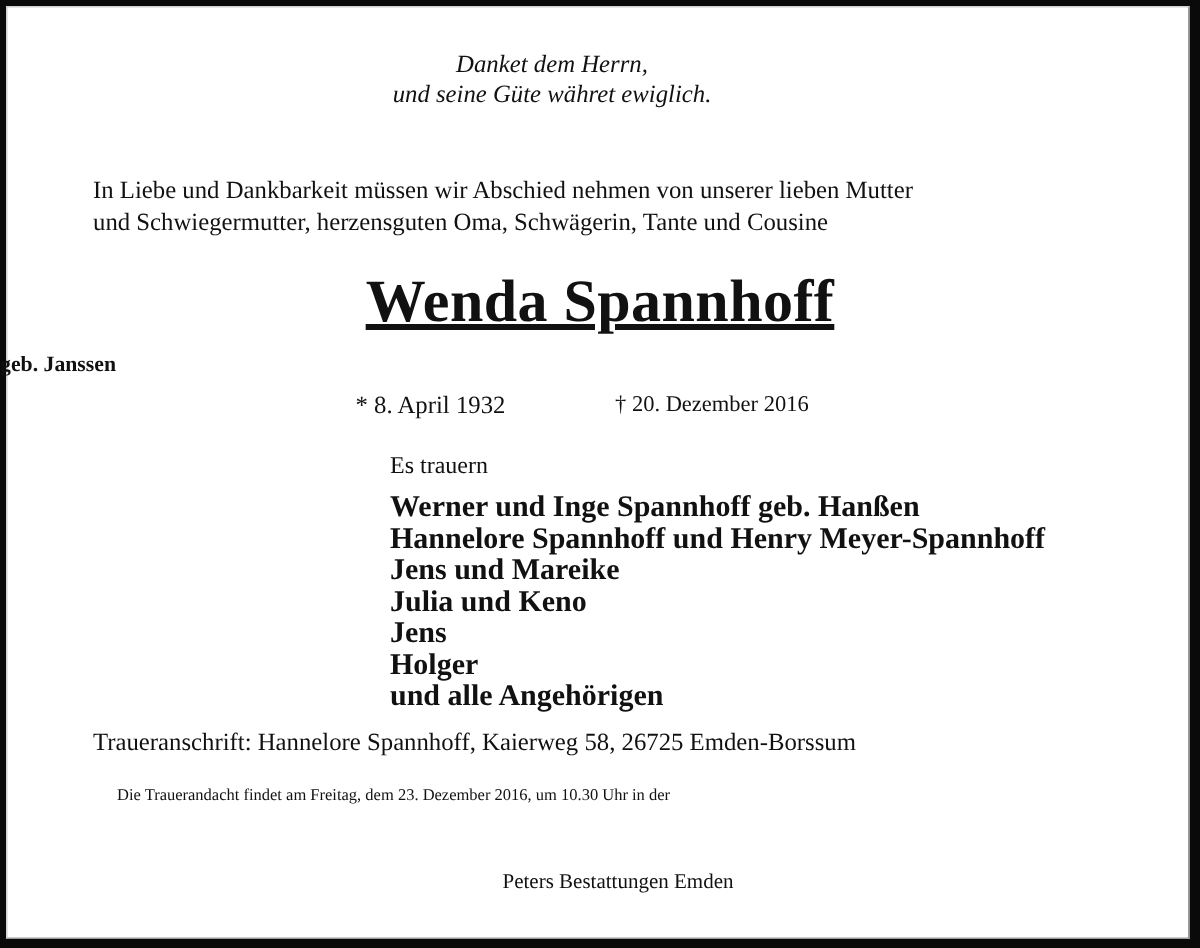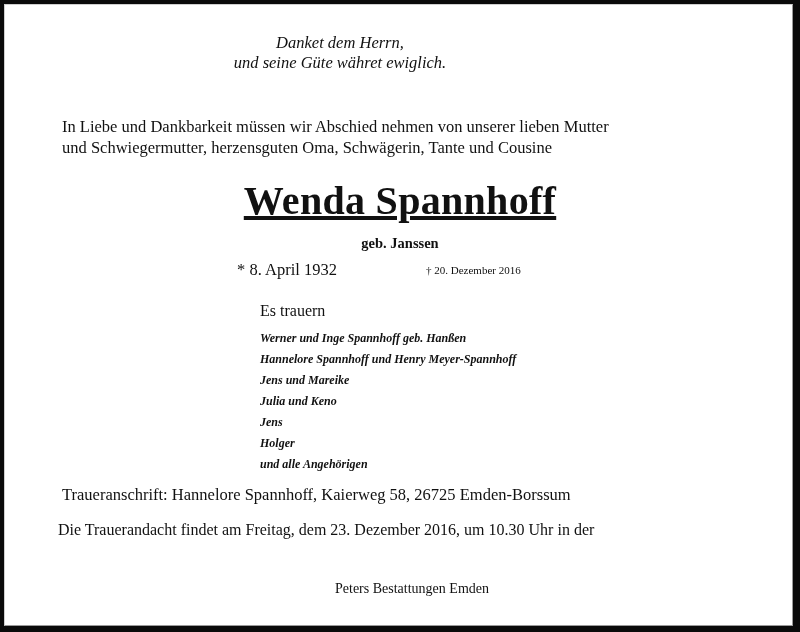--- a/index.html
+++ b/index.html
@@ -37,20 +37,21 @@
     .abs { position: absolute; white-space: nowrap; }
 
     .verse {
       position: absolute;
       left: 0; width: 680px;
       top: 33px;
       text-align: center;
       font-style: italic;
       font-size: 16.5px;
       line-height: 20px;
+      padding-left: 28px;
     }
     .verse div { height: 20px; }
 
     .intro {
       position: absolute;
       left: 62px; top: 116px;
       font-size: 16.5px;
       line-height: 21px;
       white-space: nowrap;
     }
@@ -63,51 +64,50 @@
       font-weight: bold;
       font-size: 40px;
       line-height: 50px;
       letter-spacing: 0.3px;
       text-decoration: underline;
     }
     .maiden {
       position: absolute;
       left: 0; width: 800px;
       top: 234px;
-      text-align: center;
+      text-align: left;
       font-weight: bold;
       font-size: 14.5px;
       line-height: 18px;
     }
     .birth { left: 237px; top: 259px; font-size: 16.5px; line-height: 22px; }
-    .death { left: 426px; top: 259px; font-size: 11px; line-height: 22px; }
+    .death { left: 410px; top: 259px; font-size: 15px; line-height: 22px; }
 
     .mourn-intro {
       left: 260px; top: 301px;
       font-size: 16px; line-height: 20px;
     }
     .mourners {
       position: absolute;
       left: 260px; top: 328px;
       font-weight: bold;
-      font-size: 12px;
+      font-size: 20px;
       line-height: 21px;
       white-space: nowrap;
-      font-style: italic;
     }
     .mourners div { height: 21px; }
 
     .address {
       left: 62px; top: 484px;
       font-size: 16.5px; line-height: 22px;
     }
     .service {
       position: absolute;
-      left: 58px; top: 519px;
-      font-size: 16px;
+      left: 78px; top: 519px;
+      font-size: 11px;
       line-height: 22px;
       white-space: nowrap;
     }
     .funeral-home {
       position: absolute;
       left: 0; width: 800px;
       top: 580px;
       text-align: center;
       font-size: 14px;
       line-height: 18px;

